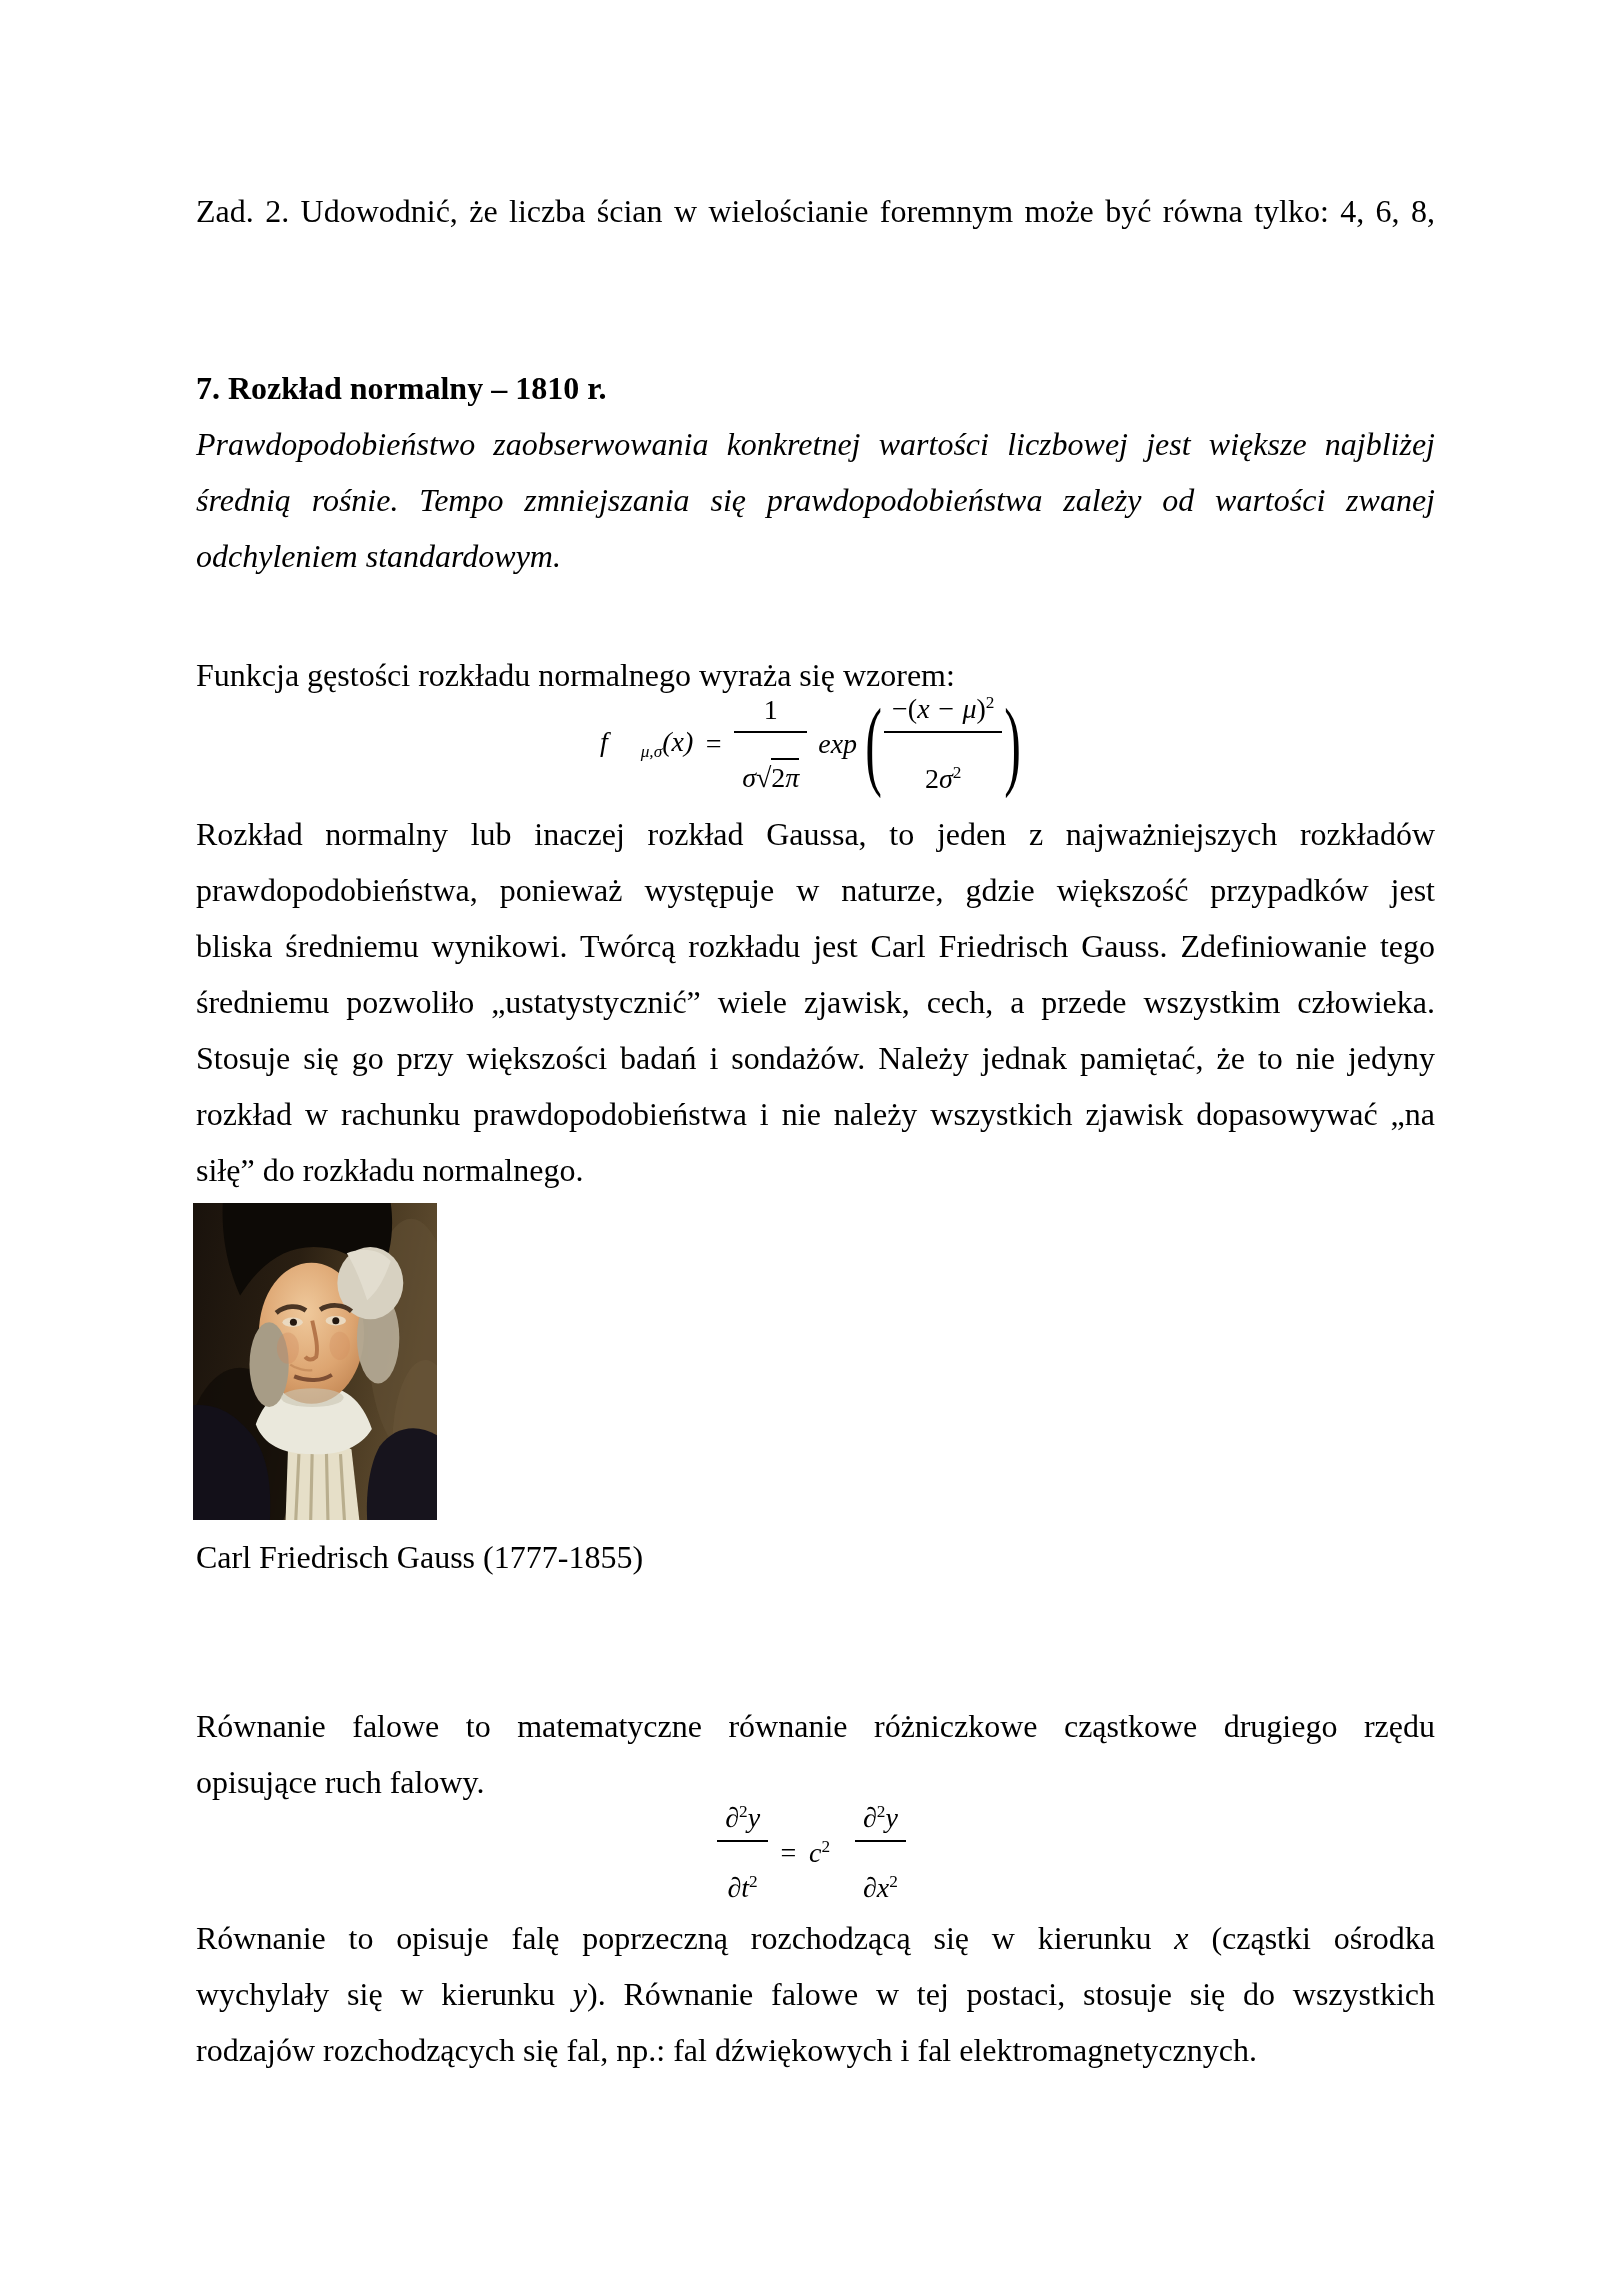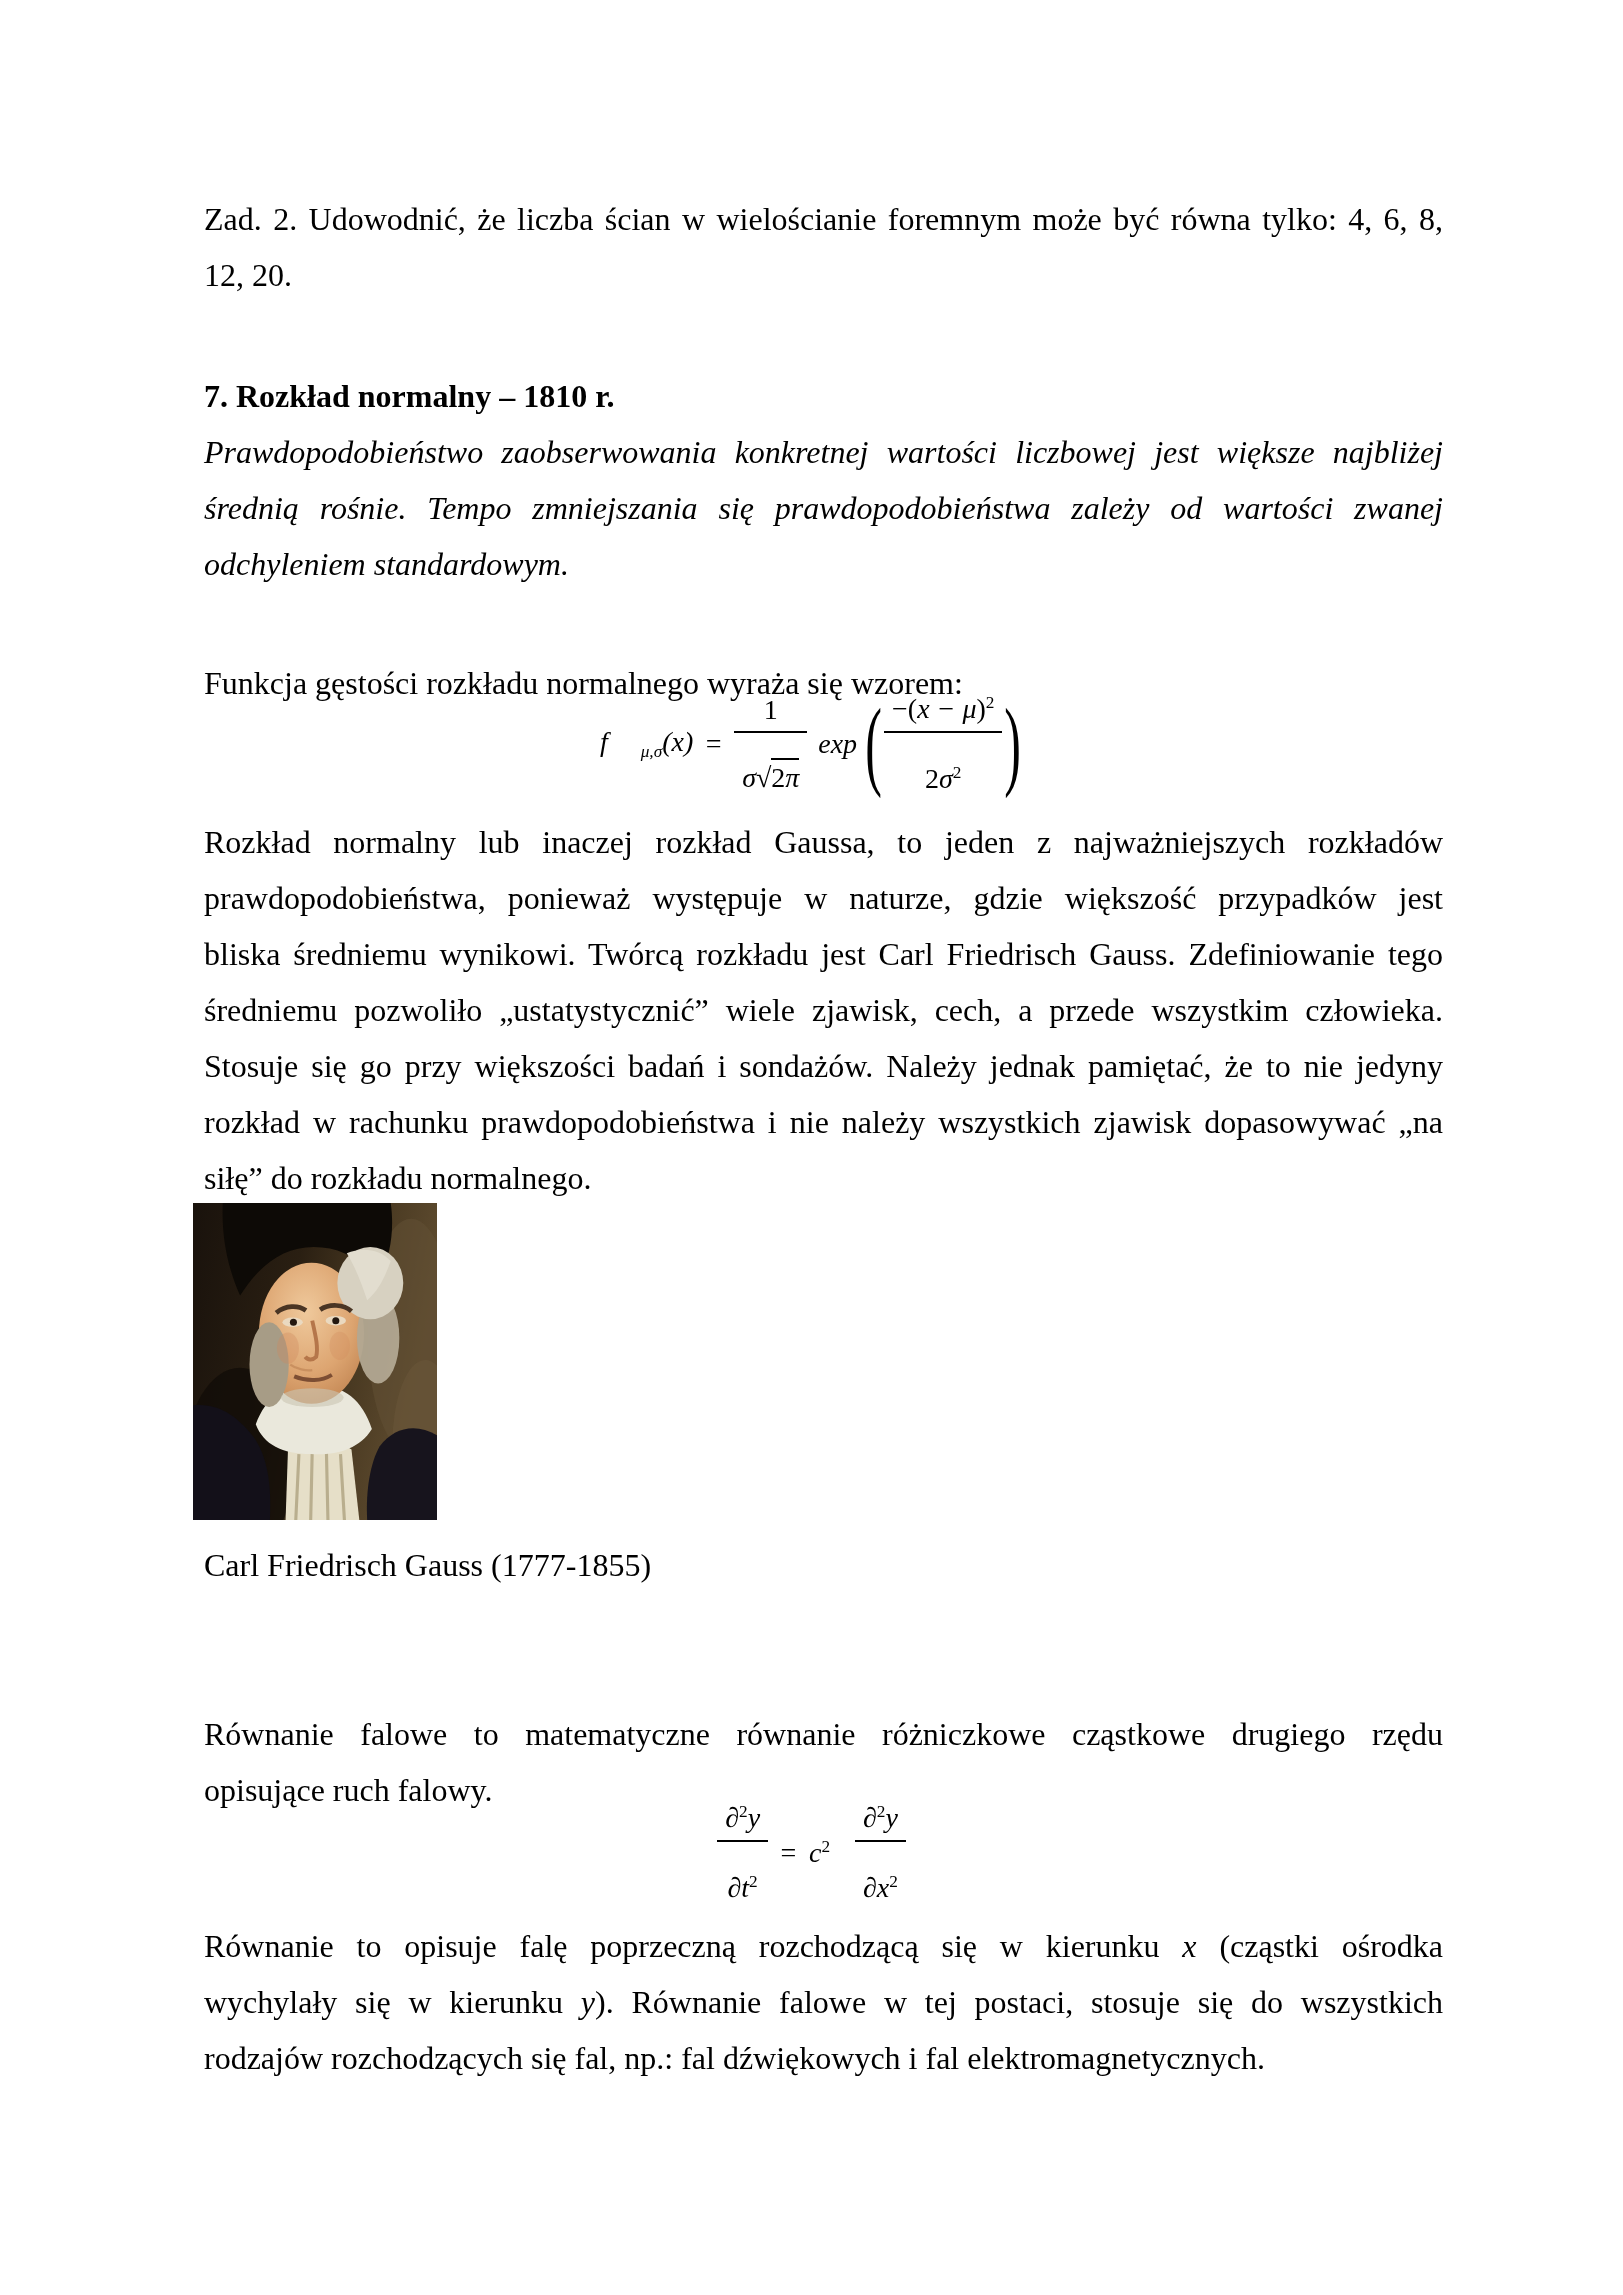--- a/index.html
+++ b/index.html
@@ -5,21 +5,21 @@
   html,body { margin:0; padding:0; background:#ffffff; }
   #page {
     position:relative;
     width:1623px; height:2295px;
     background:#ffffff;
     color:#000000;
     font-family:"Liberation Serif","DejaVu Serif",serif;
     overflow:hidden;
   }
   .block { position:absolute; left:192px; width:1239px; }
-  .para  { margin:12px; font-size:32px; }
+  .para  { margin:4px; font-size:32px; }
   .line  {
     display:block; height:56px; line-height:56px;
     text-align:justify; text-align-last:justify;
   }
   .line.last { text-align-last:left; }
   .italic .line { font-style:italic; }
   .heading { font-weight:bold; }
   .ivar { font-style:italic; }
 
   
@@ -47,21 +47,20 @@
   #portrait { position:absolute; left:193px; top:1203px; width:244px; height:317px; }
   #portrait svg { display:block; width:100%; height:100%; }
 </style>
 </head>
 <body>
 
 <div id="page">
 
   <p class="para block" style="top:179px">
     <span class="line">Zad. 2. Udowodnić, że liczba ścian w wielościanie foremnym może być równa tylko: 4, 6, 8,</span>
-    <span class="line last">12, 20.</span>
   </p>
 
   <p class="para block heading" style="top:356px">
     <span class="line last">7. Rozkład normalny – 1810 r.</span>
   </p>
 
   <p class="para block italic" style="top:412px">
     <span class="line">Prawdopodobieństwo zaobserwowania konkretnej wartości liczbowej jest większe najbliżej</span>
     <span class="line">średnią rośnie. Tempo zmniejszania się prawdopodobieństwa zależy od wartości zwanej</span>
     <span class="line last">odchyleniem standardowym.</span>

